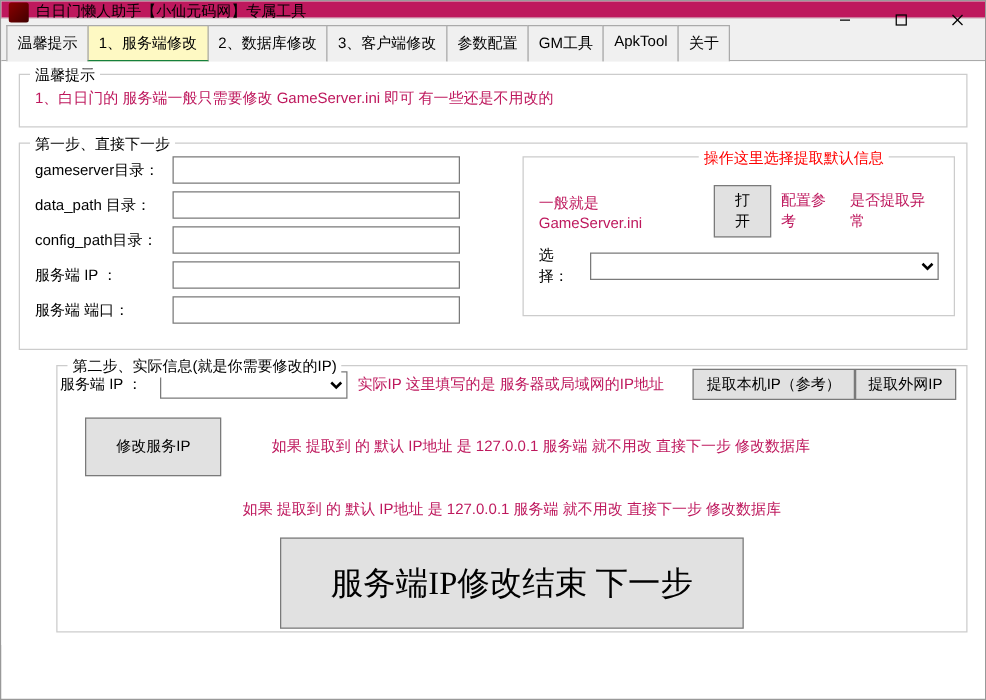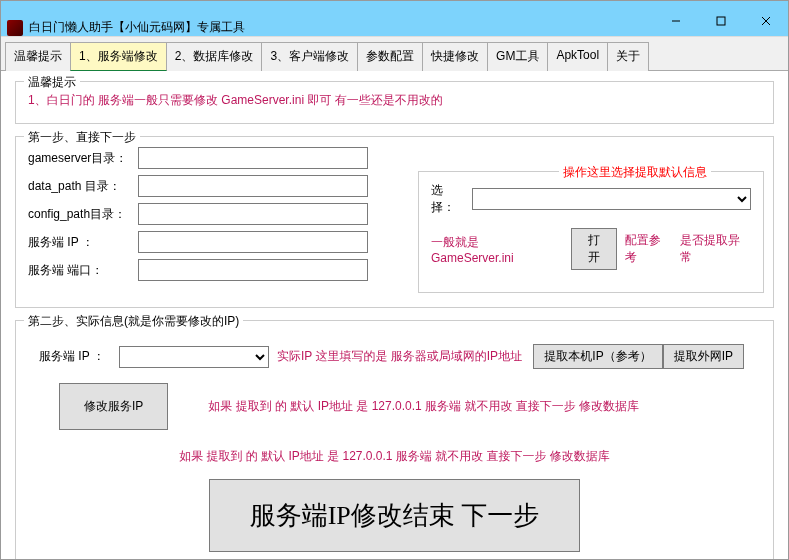--- a/index.html
+++ b/index.html
@@ -1,41 +1,41 @@
 <!DOCTYPE html>
 <html><head>
 <meta charset="utf-8">
 <style>
 * { box-sizing: border-box; margin: 0; padding: 0; }
 body { font-family: "Microsoft YaHei", SimSun, sans-serif; font-size: 12px; background: #fff; width: 789px; height: 560px; overflow: hidden; border: 1px solid #999; }
-.titlebar { height: 36px; display: flex; align-items: flex-end; justify-content: space-between; padding: 0 0 0 6px; background: #7dd3fc; border-bottom: 1px solid #ddd; }
+.titlebar { height: 14px; display: flex; align-items: flex-start; justify-content: space-between; padding: 0 0 0 6px; background: #be185d; border-bottom: 1px solid #ddd; }
 .titlebar-left { display: flex; align-items: center; }
 .app-icon { width: 16px; height: 16px; background: linear-gradient(135deg,#8b0000,#400000); margin-right: 6px; border-radius: 2px; }
 .title-text { font-size: 12px; }
 .win-controls { display: flex; }
 .win-btn { width: 45px; height: 30px; display: flex; align-items: center; justify-content: center; font-family: "Segoe UI", sans-serif; font-size: 11px; cursor: default; }
 .tabs { display: flex; background: #f0f0f0; padding-left: 4px; padding-top: 4px; border-bottom: 1px solid #aaa; }
 .tab { padding: 5px 8px; border: 1px solid #aaa; border-bottom: none; background: #f0f0f0; font-size: 12px; cursor: default; position: relative; top: 1px; margin-right: -1px; }
 .tab.active { background: #fef9c3; border-bottom: 1px solid #15803d; z-index: 2; }
 .content { padding: 10px 14px; background: #fff; }
 .hint-group { border: 1px solid #ccc; padding: 10px 12px 14px; margin-bottom: 12px; position: relative; }
 .hint-group > .legend { position: absolute; top: -8px; left: 8px; background: #fff; padding: 0 4px; font-size: 12px; }
 .red { color: #be185d; }
 .row { display: flex; align-items: center; margin-bottom: 6px; }
 .label { width: 110px; font-size: 12px; }
 input[type=text], select { border: 1px solid #7a7a7a; height: 22px; font-size: 12px; padding: 0 4px; background: #fff; }
 select { height: 22px; }
 .btn { border: 1px solid #7a7a7a; background: #e1e1e1; padding: 3px 10px; font-size: 12px; cursor: default; }
 .big-btn { border: 1px solid #7a7a7a; background: #e1e1e1; padding: 18px 40px; font-size: 26px; font-family: SimSun, serif; display: inline-block; }
 .step1-flex { display: flex; gap: 30px; }
 .step1-left { flex: 0 0 360px; }
-.step1-right { flex: 1; margin-top: 24px; }
+.step1-right { flex: 1; }
 .right-box { border: 1px solid #ccc; padding: 10px 12px 16px; position: relative; }
 .right-box .legend { position: absolute; top: -8px; left: 140px; background: #fff; padding: 0 4px; font-size: 12px; color: #ff0000; }
-.step2 { border: 1px solid #ccc; padding: 23px; position: relative; }
+.step2 { border: 1px solid #ccc; padding: 2px; position: relative; margin-left: 30px; }
 .step2 .legend { position: absolute; top: -8px; left: 8px; background: #fff; padding: 0 4px; font-size: 12px; }
 .center { text-align: center; }
 svg { display: block; }
 </style>
 </head>
 <body>
 
 <div class="titlebar">
   <div class="titlebar-left">
     <div class="app-icon"></div>
@@ -60,21 +60,20 @@
       </div>
   </div>
 </div>
 
 <div class="tabs">
   <div class="tab">温馨提示</div>
   <div class="tab active">1、服务端修改</div>
   <div class="tab">2、数据库修改</div>
   <div class="tab">3、客户端修改</div>
   <div class="tab">参数配置</div>
-  <div class="tab">快捷修改</div>
   <div class="tab">GM工具</div>
   <div class="tab">ApkTool</div>
   <div class="tab">关于</div>
 </div>
 
 <div class="content">
 
   <div class="hint-group">
     <span class="legend">温馨提示</span>
     <div class="red">1、白日门的 服务端一般只需要修改 GameServer.ini 即可 有一些还是不用改的</div>
@@ -101,29 +100,29 @@
           <input type="text" style="width: 230px;" value="">
         </div>
         <div class="row">
           <span class="label">服务端 端口：</span>
           <input type="text" style="width: 230px;" value="">
         </div>
       </div>
       <div class="step1-right">
         <div class="right-box">
           <span class="legend">操作这里选择提取默认信息</span>
-          <div class="row">
-            <span style="margin-right:6px">选择：</span>
-            <select style="width:290px"></select>
-          </div>
           <div class="row" style="margin-top:12px">
             <span class="red" style="margin-right:8px">一般就是 GameServer.ini</span>
             <button class="btn">打开</button>
             <span class="red" style="margin:0 8px">配置参考</span>
             <span class="red">是否提取异常</span>
+          </div>
+          <div class="row">
+            <span style="margin-right:6px">选择：</span>
+            <select style="width:290px"></select>
           </div>
         </div>
       </div>
     </div>
   </div>
 
   <div class="step2">
     <span class="legend">第二步、实际信息(就是你需要修改的IP)</span>
 
     <div class="row" style="margin-bottom:14px">

